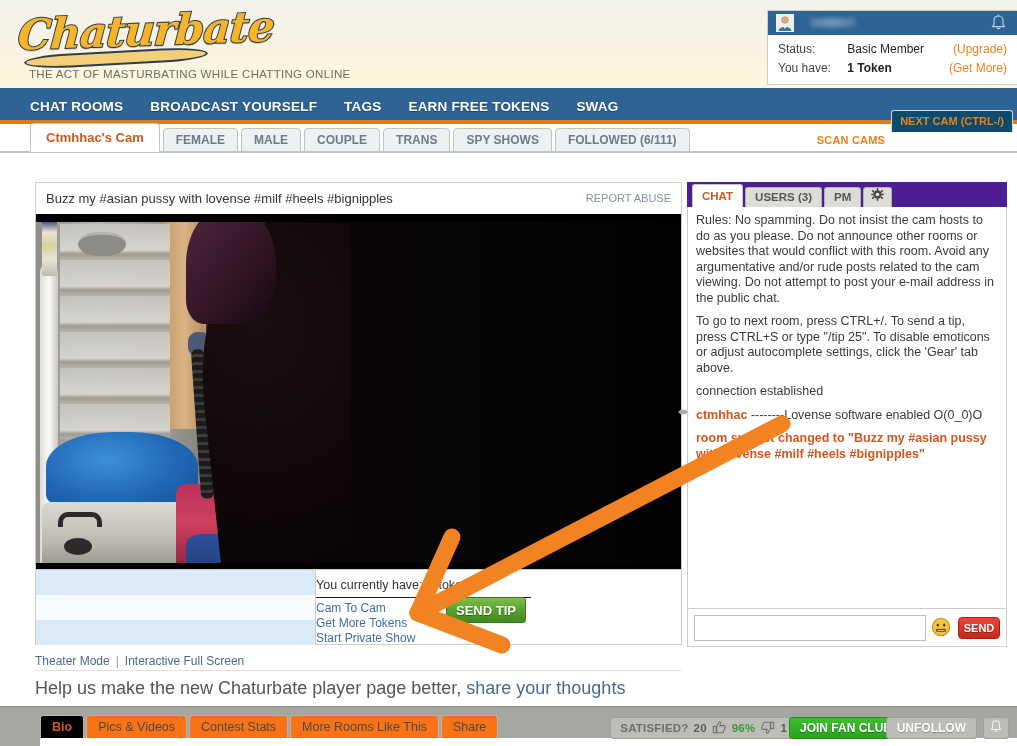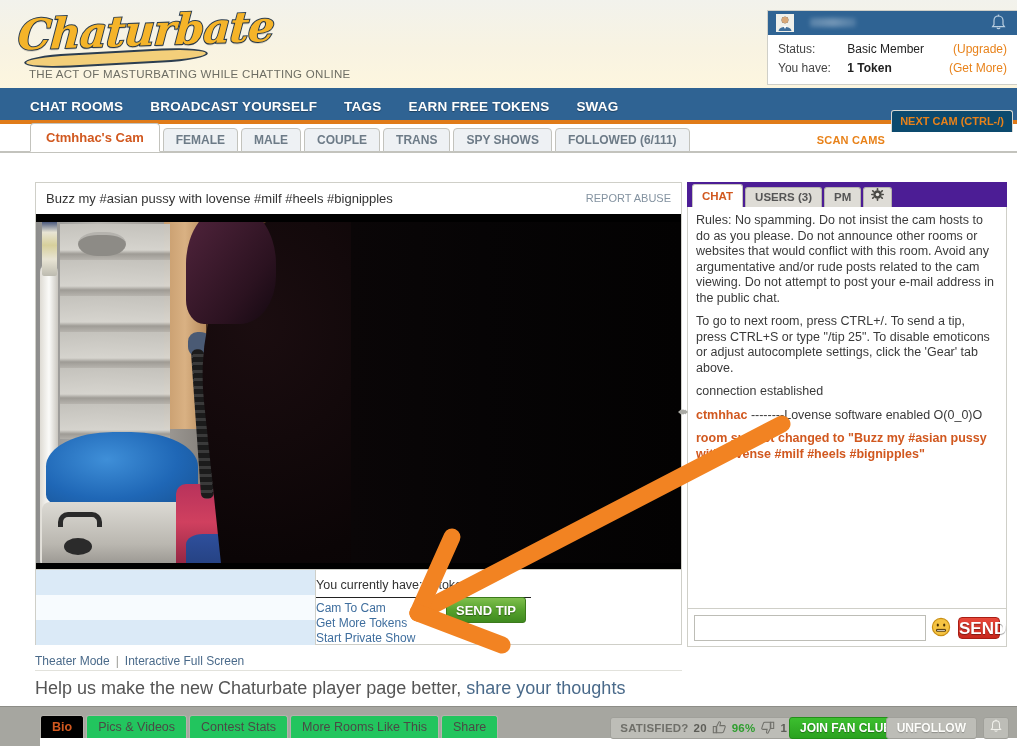--- a/index.html
+++ b/index.html
@@ -479,21 +479,21 @@
     width: 22px; height: 22px;
     margin: 0 5px;
     cursor: pointer;
   }
   .send-btn {
     width: 42px; height: 22px;
     background: linear-gradient(to bottom,#e8483a,#c9271c);
     border: 1px solid #a81d14;
     border-radius: 4px;
     color: #fff;
-    font-size: 17px;
+    font-size: 11px;
     font-weight: bold;
     text-align: center;
     line-height: 21px;
     cursor: pointer;
     text-shadow: 0 1px 1px rgba(0,0,0,0.4);
   }
 
   
   .footer-links {
     position: absolute;
@@ -533,21 +533,21 @@
     display: flex;
     align-items: flex-end;
     gap: 2px;
   }
   .btab {
     height: 23px;
     line-height: 22px;
     padding: 0 11px;
     font-size: 12.5px;
     color: #4a4a45;
-    background: #22c55e;
+    background: #f97316;
     border: 1px solid #b5b3ad;
     border-bottom: none;
     border-radius: 3px 3px 0 0;
     cursor: pointer;
     white-space: nowrap;
   }
   .btab.active {
     color: #d1581f;
     background: #000000;
     font-weight: bold;

